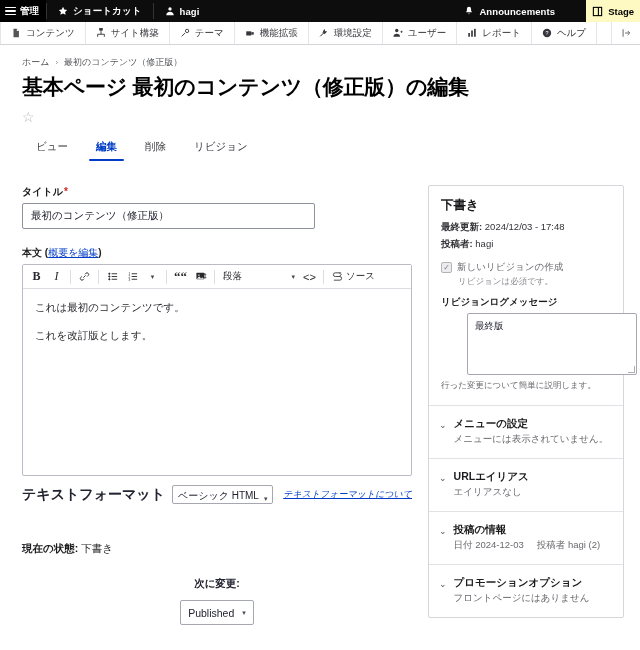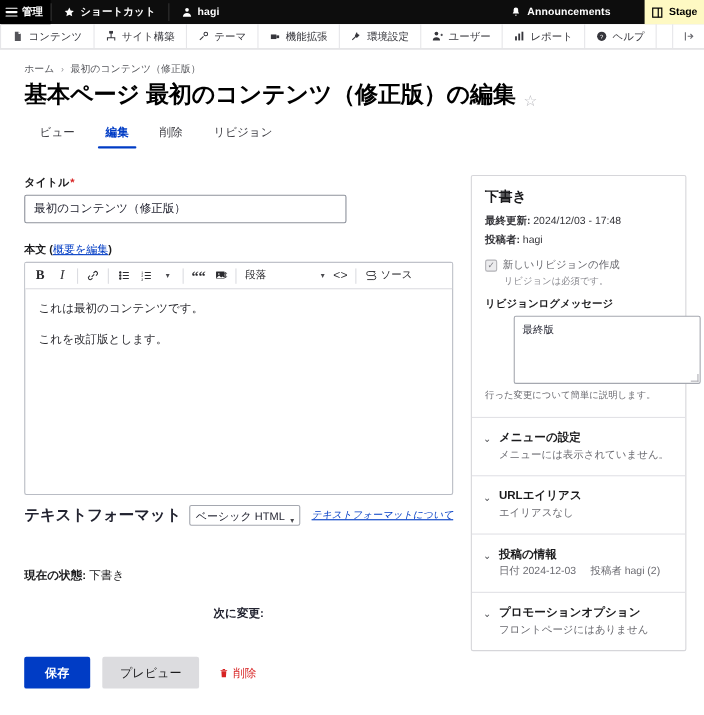--- a/index.html
+++ b/index.html
@@ -78,27 +78,28 @@
 
   .breadcrumb {
     display: flex; align-items: center; gap: 6px;
     font-size: 9px;
     color: #55565b;
     padding: 11px 0 2px 0;
   }
   .crumb-sep { color: #8e8e93; font-size: 8px; }
 
   .page-title {
-    display: flex; align-items: flex-end; gap: 7px;
+    display: flex; align-items: flex-start; gap: 7px;
     font-size: 21px;
     font-weight: bold;
     letter-spacing: -0.2px;
     color: #000;
     margin: 2px 0 0 0;
     line-height: 1.35;
+    flex-direction: column;
   }
   .star { color: #b6b6bb; font-size: 14px; }
 
   .tabs {
     display: flex;
     gap: 0;
     margin: 9px 0 0 0;
     font-size: 10.5px;
   }
   .tab {
@@ -584,20 +585,24 @@
         </div>
       </div>
 
       <div class="status-now">
         <b>現在の状態:</b>
         <span>下書き</span>
       </div>
 
       <div class="change-row">
         <span class="change-label">次に変更:</span>
+        <span class="select-big">
+          <span>Published</span>
+          <span class="caret">▾</span>
+        </span>
       </div>
 
       <div class="actions">
         <div class="btn-primary">保存</div>
         <div class="btn-secondary">プレビュー</div>
         <div class="btn-delete">
           <span class="ico">
             <svg width="9" height="10" viewBox="0 0 24 24" fill="#d72222">
                 <path d="M9 2h6v2h5v2H4V4h5z"></path>
                 <path d="M6 7h12l-1 15H7z"></path>

